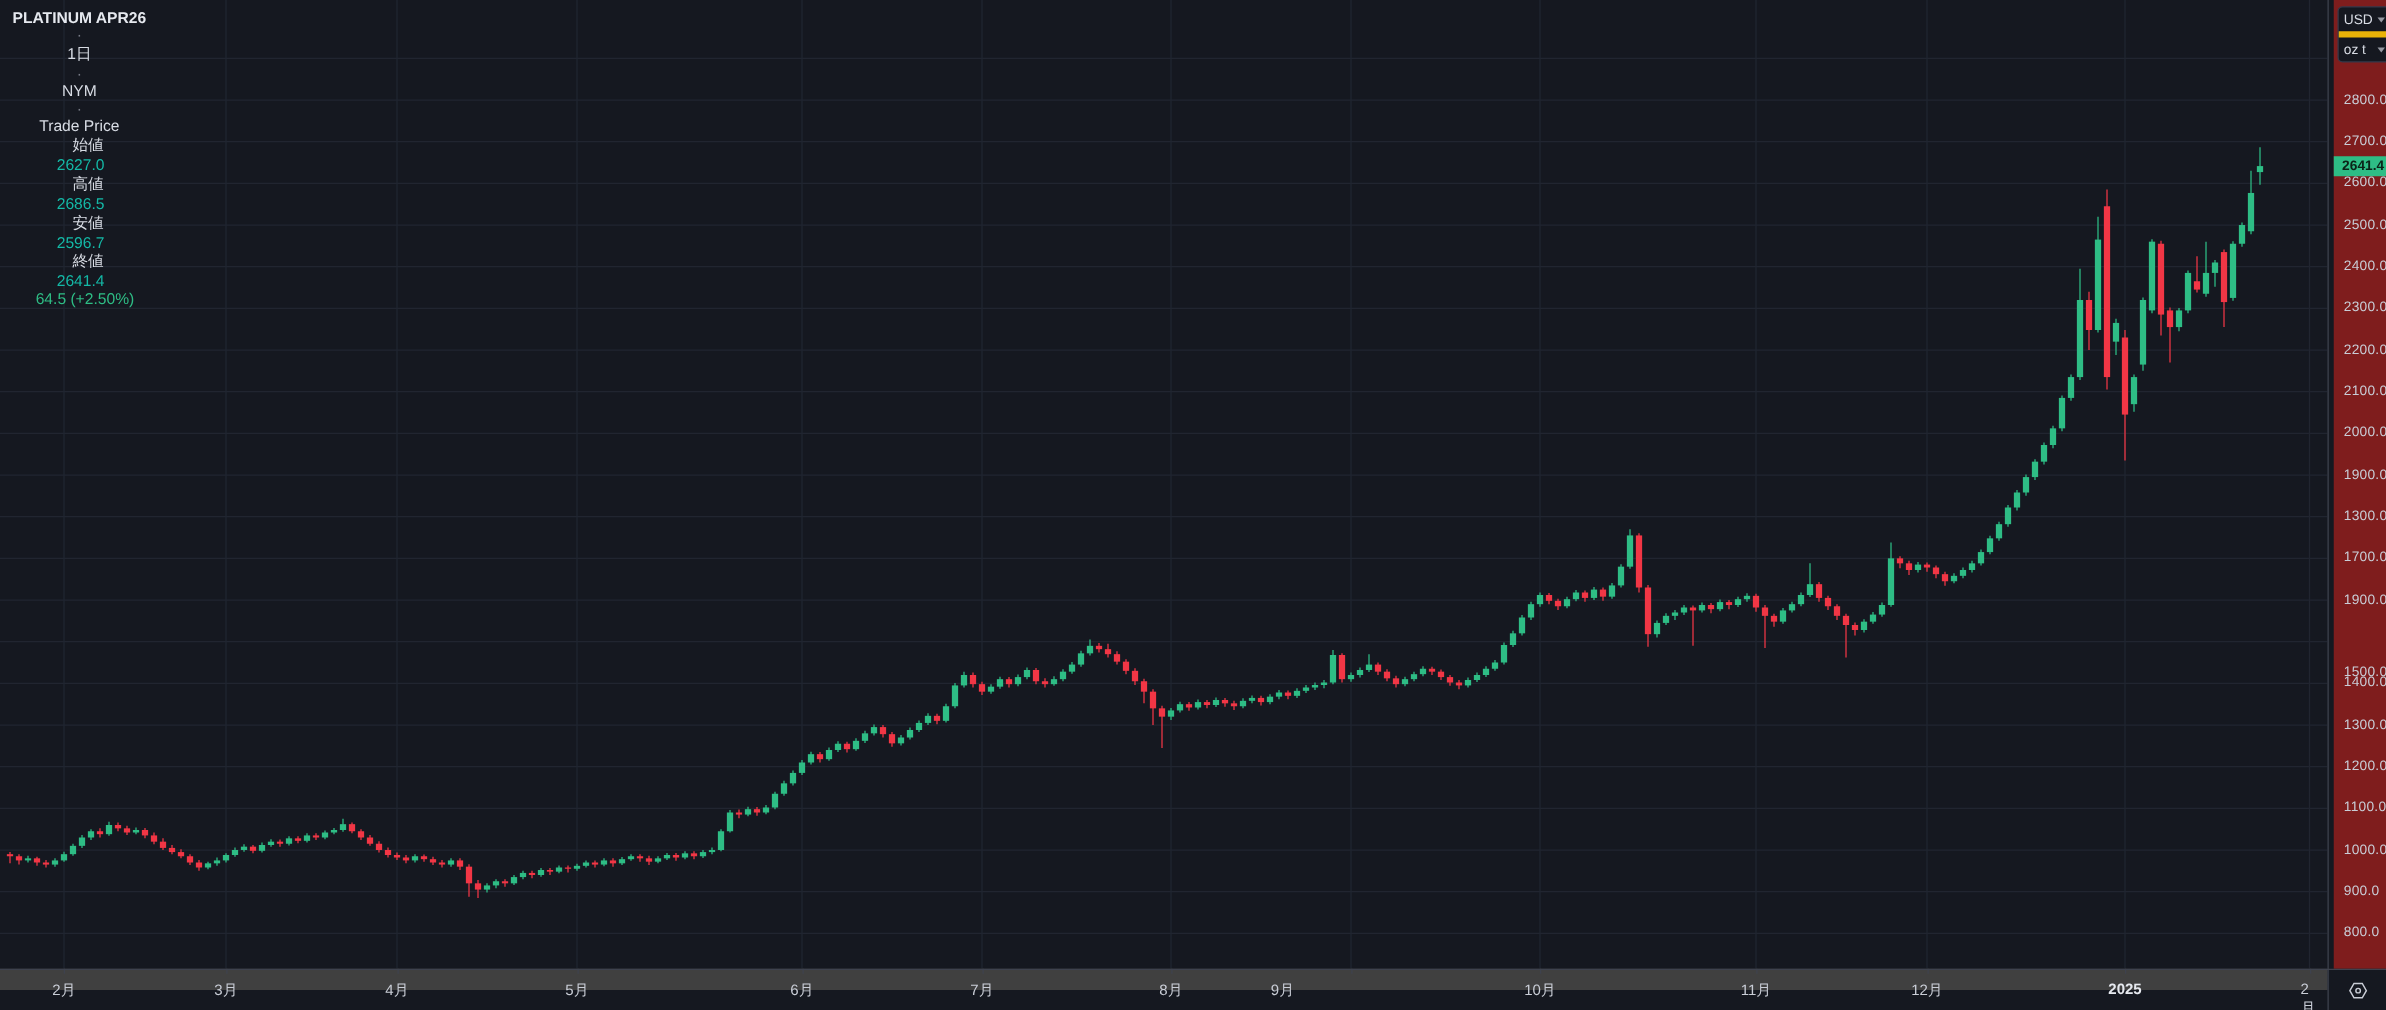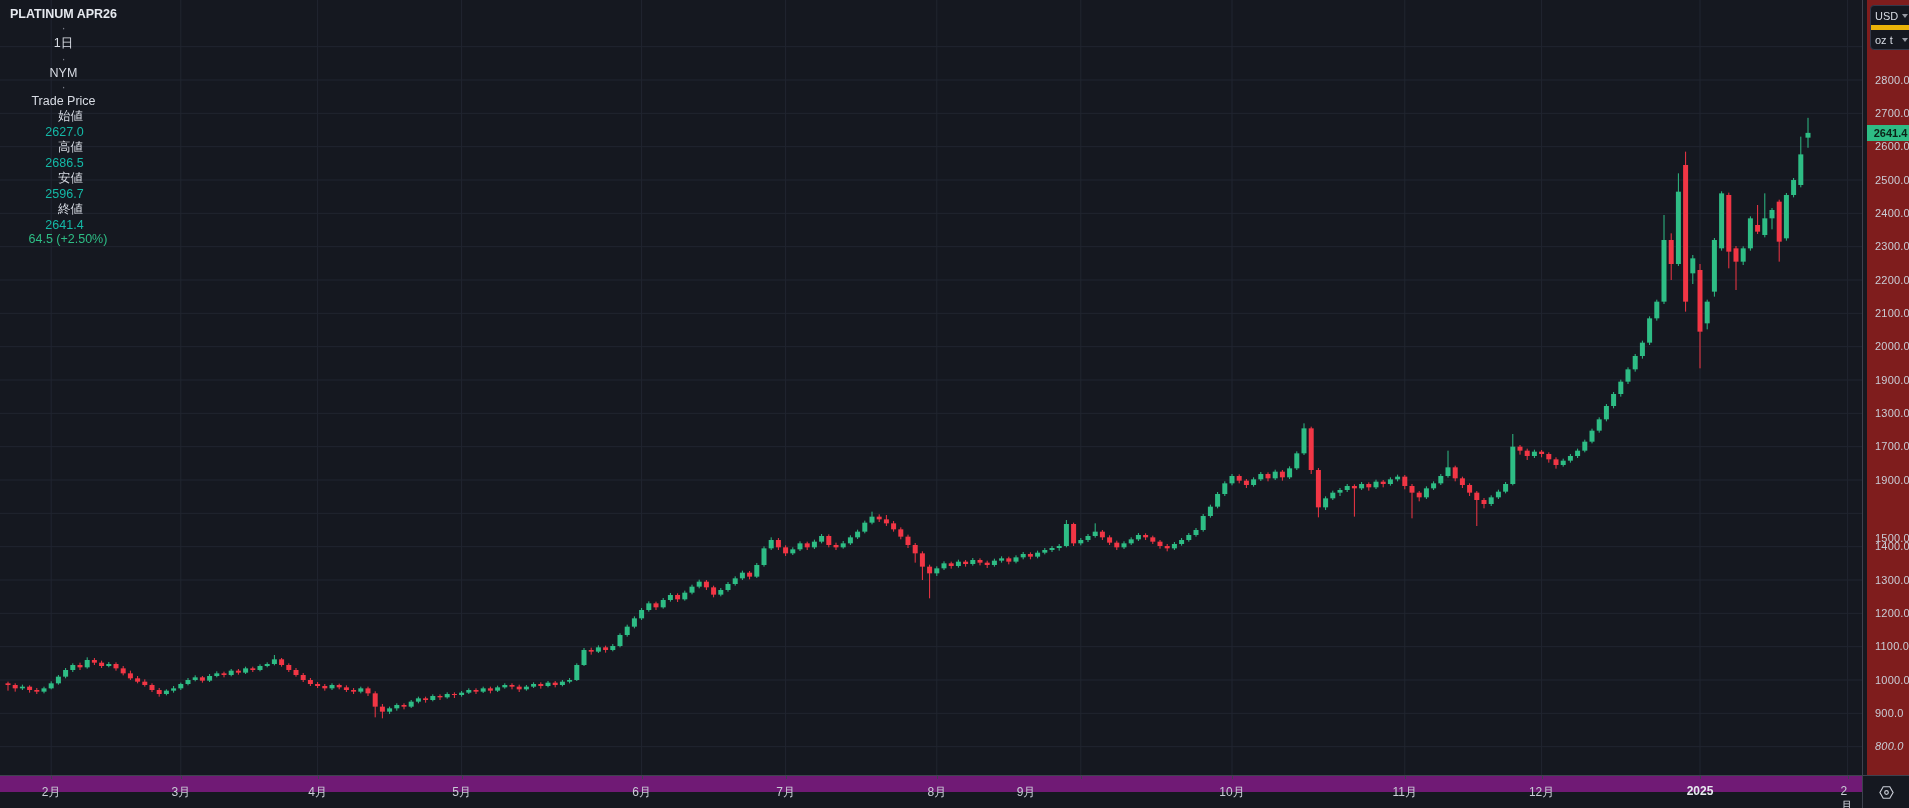--- a/index.html
+++ b/index.html
@@ -23,21 +23,21 @@
       justify-content:center;}
   
   #unit-box{position:absolute;left:3px;top:5px;width:41px;border:1px solid #34394a;
       border-radius:4px;background:#151820;z-index:6;}
   .unit-row{height:19px;display:flex;align-items:center;justify-content:space-between;
       padding:0 4px;font-size:11px;color:#d8dce4;cursor:pointer;}
   .unit-row + .unit-row{border-top:5px solid #eab308;}
   .caret{width:0;height:0;border-left:3.5px solid transparent;border-right:3.5px solid transparent;
       border-top:4px solid #9598a1;margin-left:2px;}
   
-  #time-axis{position:absolute;left:0;top:775px;width:1862px;height:17px;background:#701a75;}
+  #time-axis{position:absolute;left:0;top:775px;width:1862px;height:17px;background:#404040;}
   .tlabel{position:absolute;top:9px;transform:translateX(-50%);font-size:12px;color:#c9cdd6;}
   .tlabel.bold{font-weight:700;color:#e6e9ef;}
   .ttick{position:absolute;top:0;width:1px;height:4px;background:#3e424e;}
   
   #vsep{position:absolute;left:1862px;top:0;width:1px;height:808px;background:#3e424e;z-index:4;}
   #hsep{position:absolute;left:0;top:775px;width:1909px;height:1px;background:#3e424e;z-index:4;}
   
   #corner{position:absolute;left:1863px;top:776px;width:46px;height:32px;background:#151820;
       display:flex;align-items:center;justify-content:center;cursor:pointer;}
 </style>
@@ -632,21 +632,21 @@
       <div class="plabel" style="top: 406.833px;">1300.0</div>
       <div class="plabel" style="top: 440.167px;">1700.0</div>
       <div class="plabel" style="top: 473.5px;">1900.0</div>
       <div class="plabel" style="top: 506.833px; margin-top: 25px;">1500.0</div>
       <div class="plabel" style="top: 540.167px;">1400.0</div>
       <div class="plabel" style="top: 573.5px;">1300.0</div>
       <div class="plabel" style="top: 606.833px;">1200.0</div>
       <div class="plabel" style="top: 640.167px;">1100.0</div>
       <div class="plabel" style="top: 673.5px;">1000.0</div>
       <div class="plabel" style="top: 706.833px;">900.0</div>
-      <div class="plabel" style="top: 740.167px; font-style: italic;">800.0</div>
+      <div class="plabel" style="top: 740.167px;">800.0</div>
     </div>
 
   <div id="time-axis">
       <div class="ttick" style="left: 51.2px;"></div>
       <div class="tlabel" style="left: 51.2px;">2月</div>
       <div class="ttick" style="left: 180.8px;"></div>
       <div class="tlabel" style="left: 180.8px;">3月</div>
       <div class="ttick" style="left: 317.6px;"></div>
       <div class="tlabel" style="left: 317.6px;">4月</div>
       <div class="ttick" style="left: 461.6px;"></div>

